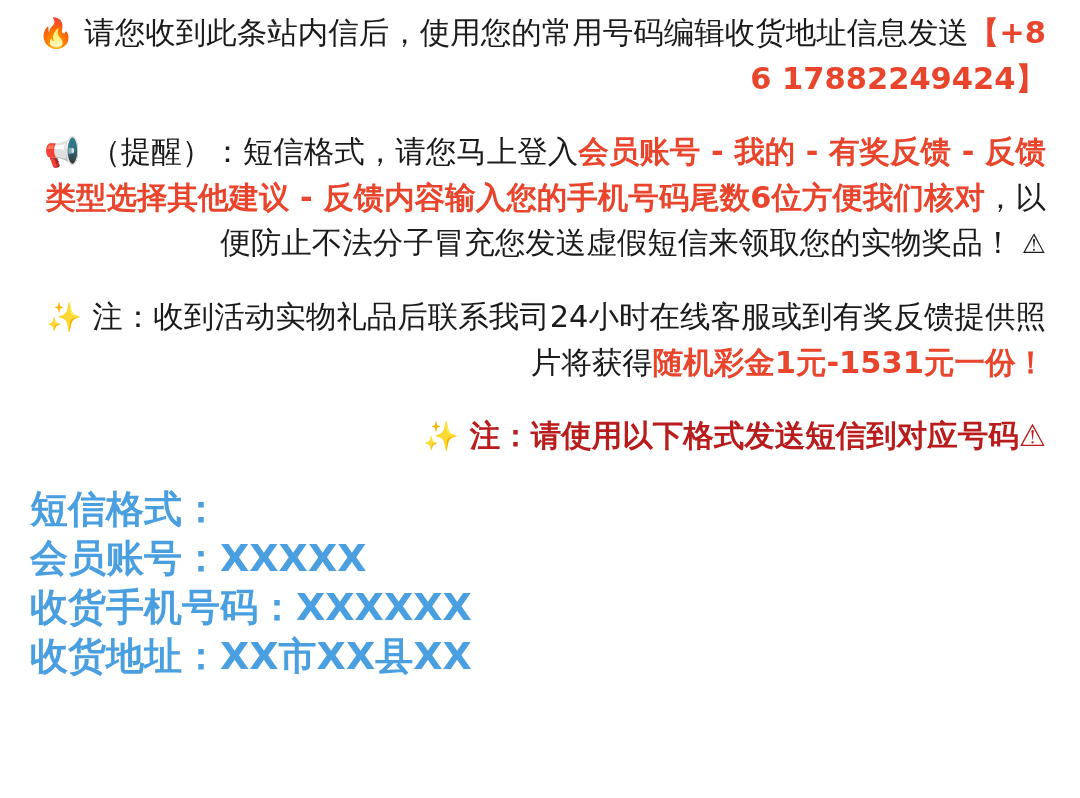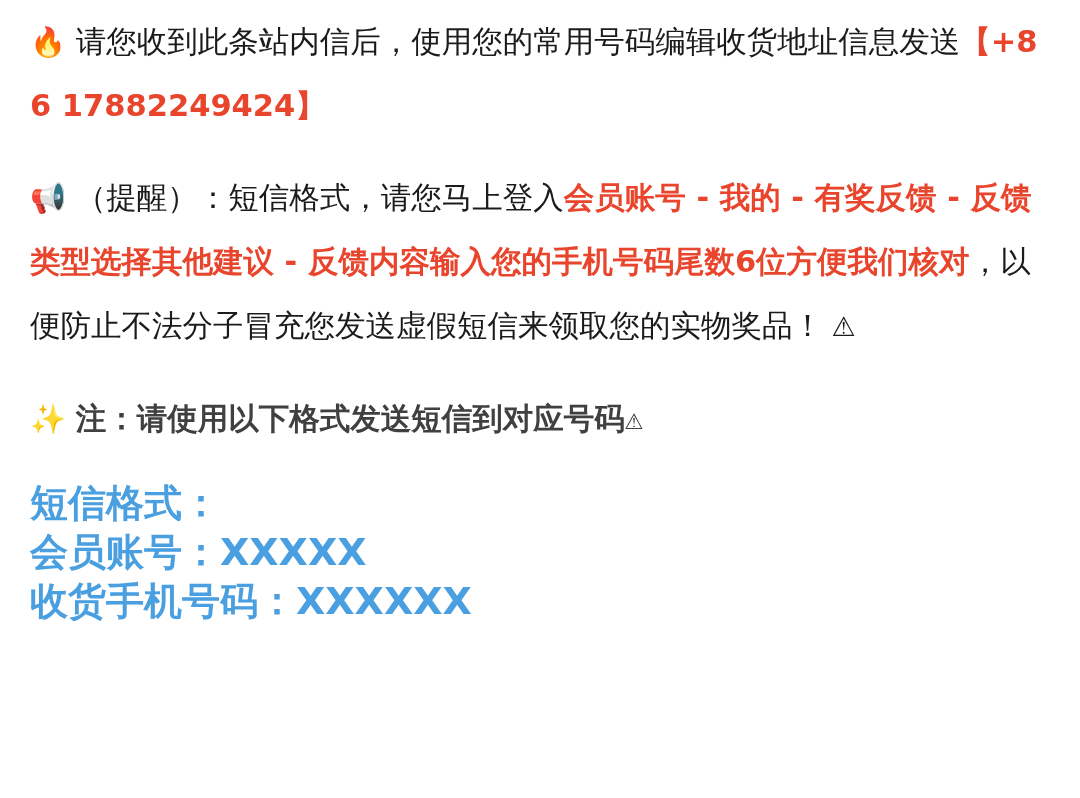--- a/index.html
+++ b/index.html
@@ -15,24 +15,25 @@
   }
   .page {
     width: 1080px;
     height: 798px;
     box-sizing: border-box;
     padding: 10px 34px 0 30px;
     background: #ffffff;
   }
   .para {
     font-size: 30.5px;
-    line-height: 64px;
+    line-height: 45px;
     color: #1b1b1b;
     margin: 0 0 28px 0;
     word-break: break-all;
+    text-align: right;
   }
   .para.tight {
     margin-bottom: 26px;
   }
   .emoji {
     font-family: "DejaVu Sans", sans-serif;
     font-size: 29px;
   }
   .red {
     color: #e8452c;
@@ -48,45 +49,49 @@
   }
   .blue-block {
     margin-top: 2px;
   }
   .warn {
     font-family: "DejaVu Sans", sans-serif;
     font-size: 27px;
     color: #1b1b1b;
   }
   .note-head {
-    color: #404040;
+    color: #b91c1c;
     font-weight: bold;
-    font-family: Liberation Mono, monospace;
   }
 </style>
 </head>
 <body>
 
 <div class="page">
 
   <p class="para">
     <span class="emoji">🔥</span>
     <span>请您收到此条站内信后，使用您的常用号码编辑收货地址信息发送</span><span class="red">【+86 17882249424】</span>
   </p>
 
   <p class="para">
     <span class="emoji">📢</span>
     <span>（提醒）：短信格式，请您马上登入</span><span class="red">会员账号 - 我的 - 有奖反馈 - 反馈类型选择其他建议 - 反馈内容输入您的手机号码尾数6位方便我们核对</span><span>，以便防止不法分子冒充您发送虚假短信来领取您的实物奖品！</span><span class="warn"> ⚠</span>
   </p>
 
+  <p class="para">
+    <span class="emoji">✨</span>
+    <span>注：收到活动实物礼品后联系我司24小时在线客服或到有奖反馈提供照片将获得</span><span class="red">随机彩金1元-1531元一份！</span>
+  </p>
 
   <p class="para tight">
     <span class="emoji">✨</span>
     <span class="note-head">注：请使用以下格式发送短信到对应号码⚠</span>
   </p>
 
   <div class="blue-block">
     <span class="blue-line">短信格式：</span>
     <span class="blue-line">会员账号：XXXXX</span>
     <span class="blue-line">收货手机号码：XXXXXX</span>
+    <span class="blue-line">收货地址：XX市XX县XX</span>
   </div>
 
 </div>
 
 </body></html>

